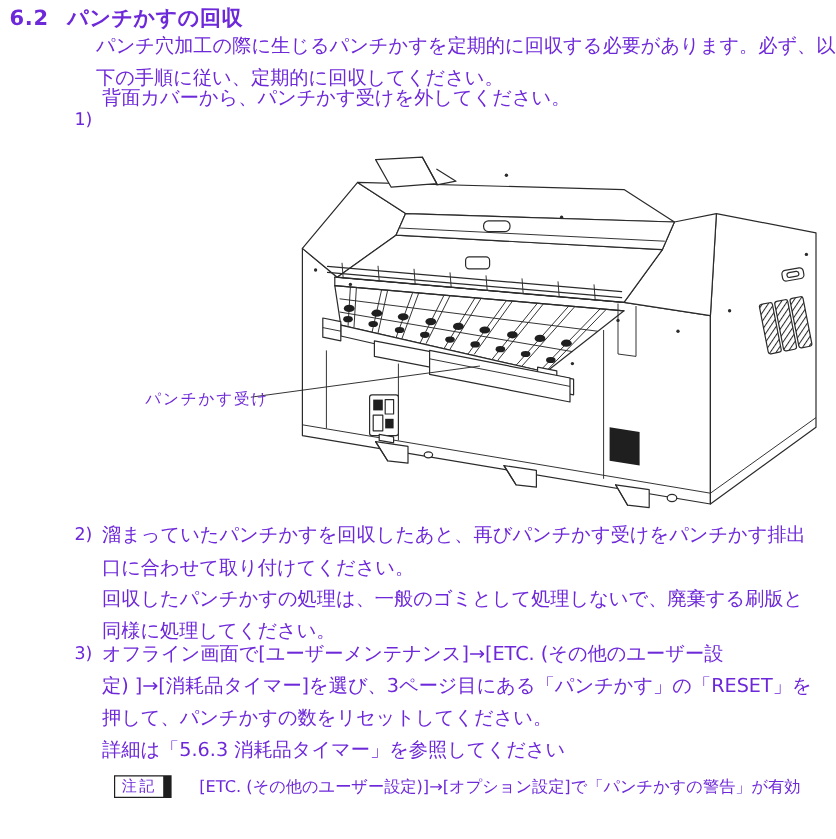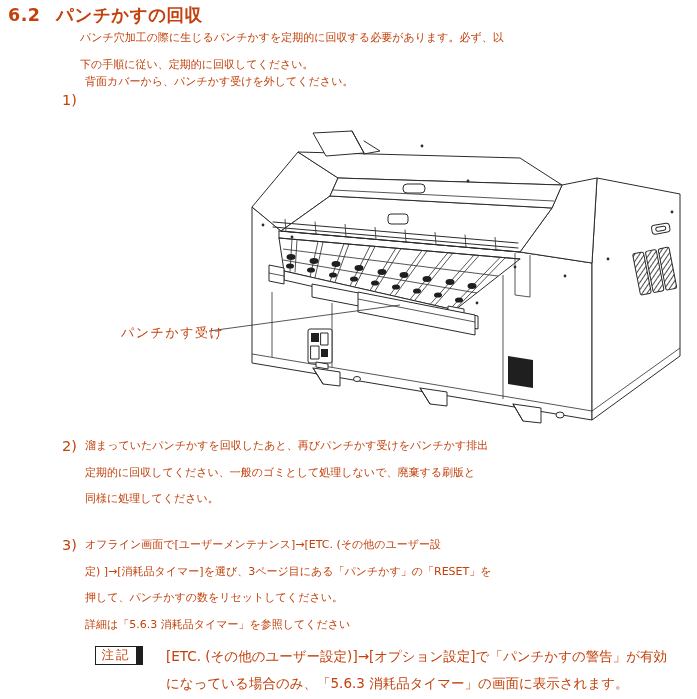--- a/index.html
+++ b/index.html
@@ -1,27 +1,27 @@
 <!DOCTYPE html>
 <html><head>
 <meta charset="utf-8">
 <style>
   html,body { margin:0; padding:0; background:#ffffff; }
   .page {
     position:relative; width:697px; height:699px; background:#fff;
     font-family:"DejaVu Sans","Liberation Sans",sans-serif;
-    color:#c2410c; overflow:hidden;
+    color:#6d28d9; overflow:hidden;
   }
   .abs { position:absolute; }
   h1.heading {
     position:absolute; left:8px; top:3px; margin:0;
     font-size:17.5px; font-weight:bold; letter-spacing:0.5px; white-space:nowrap;
   }
   h1.heading .sec-num { margin-right:9px; }
-  .txt { font-size:11px; line-height:26.5px; white-space:nowrap; }
+  .txt { font-size:16px; line-height:26.5px; white-space:nowrap; }
   .ln { display:block; }
   .intro { left:80px; top:25px; }
   .step-num { position:absolute; left:62px; font-size:14.5px; line-height:26.5px; }
   .step-lines { position:absolute; left:85px; }
   .fig-label { position:absolute; left:121px; top:324px; font-size:13px; letter-spacing:1.5px; white-space:nowrap; }
   .note-badge {
     position:absolute; left:95px; top:646px; box-sizing:border-box;
     width:48px; height:19px; border:1.5px solid #1e1e1e; border-right:7px solid #1e1e1e;
     font-size:12.5px; line-height:15px; text-align:center; letter-spacing:2px;
   }
@@ -213,31 +213,31 @@
     </g>
 
     <path class="t" d="M209,331 L400,305"></path>
   </svg>
 
   <span class="fig-label">パンチかす受け</span>
 
   <span class="step-num" style="top:433px">2)</span>
   <div class="step-lines txt" style="top:433px">
     <span class="ln">溜まっていたパンチかすを回収したあと、再びパンチかす受けをパンチかす排出</span>
-    <span class="ln">定期的に回収してください、一般のゴミとして処理しないで、廃棄する刷版と</span>
+    <span class="ln">口に合わせて取り付けてください。</span>
+    <span class="ln">回収したパンチかすの処理は、一般のゴミとして処理しないで、廃棄する刷版と</span>
     <span class="ln">同様に処理してください。</span>
   </div>
 
   <span class="step-num" style="top:532px">3)</span>
   <div class="step-lines txt" style="top:532px">
     <span class="ln">オフライン画面で[ユーザーメンテナンス]→[ETC. (その他のユーザー設</span>
     <span class="ln">定) ]→[消耗品タイマー]を選び、3ページ目にある「パンチかす」の「RESET」を</span>
     <span class="ln">押して、パンチかすの数をリセットしてください。</span>
     <span class="ln">詳細は「5.6.3 消耗品タイマー」を参照してください</span>
   </div>
 
   <span class="note-badge">注記</span>
   <div class="note-lines">
     <span class="ln">[ETC. (その他のユーザー設定)]→[オプション設定]で「パンチかすの警告」が有効</span>
-    <span class="ln">になっている場合のみ、「5.6.3 消耗品タイマー」の画面に表示されます。</span>
   </div>
 
 </div>
 
 </body></html>

